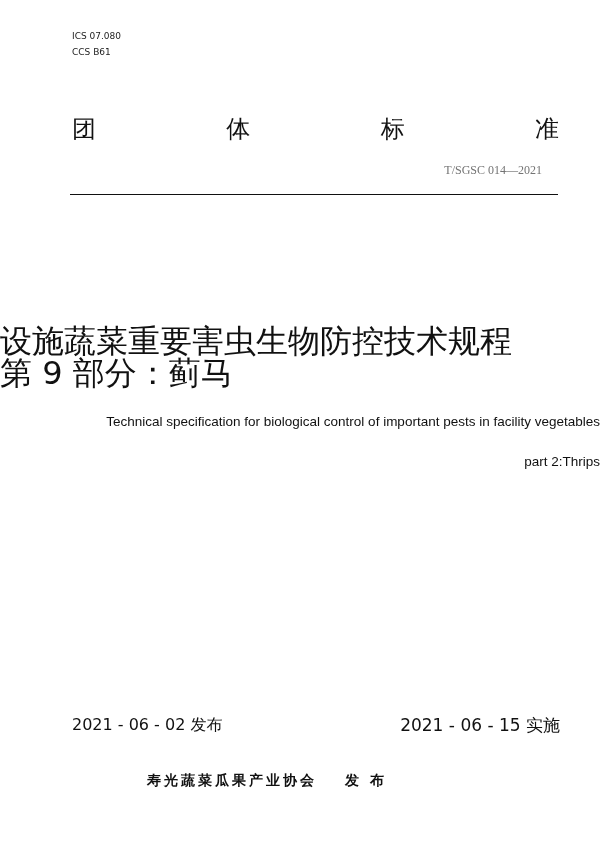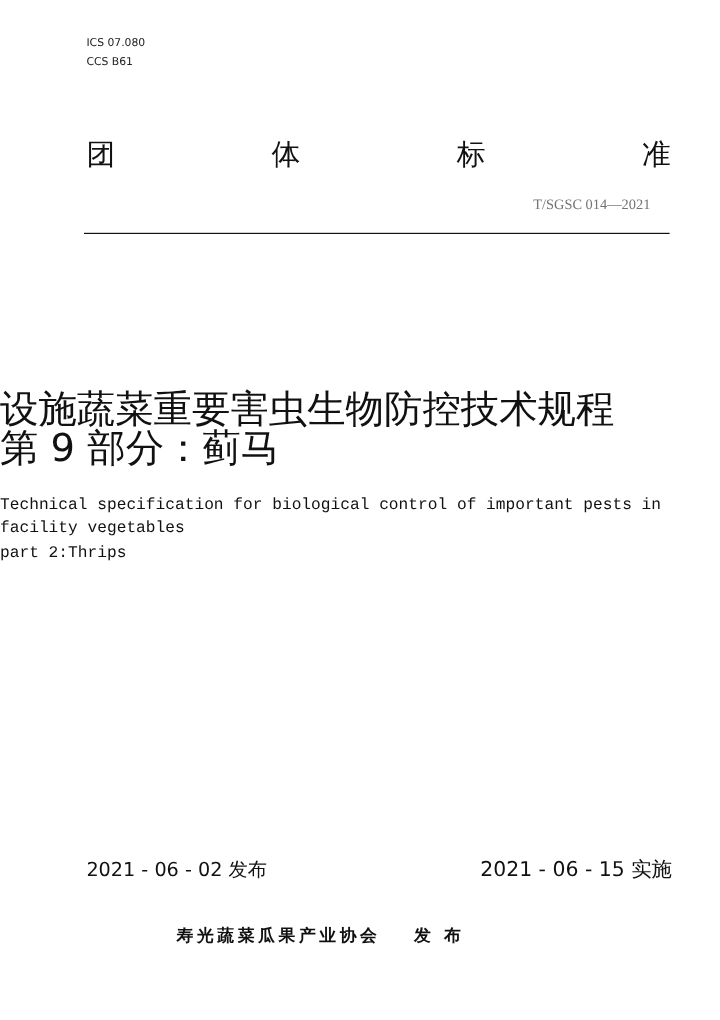--- a/index.html
+++ b/index.html
@@ -21,22 +21,22 @@
       right: 58px; top: 162px; font-size: 12px; line-height: 16px;
       font-family: "Liberation Serif", "DejaVu Serif", serif; color: #737373;
     }
     .rule { left: 70px; top: 194px; width: 488px; height: 1px; background: #111; }
     .title-cn {
       left: 0; top: 326px; width: 548px; text-align: left;
       font-size: 32px; line-height: 30px; color: #111;
     }
     .title-cn2 { top: 358px; }
     .title-en {
-      left: 0; top: 412px; width: 600px; text-align: left;
-      font-family: Liberation Mono, monospace;
+      left: 0; top: 412px; width: 600px; text-align: right;
+      font-family: Liberation Sans, sans-serif;
       font-size: 13.5px; line-height: 19px; color: #111;
     }
     .title-en2 { top: 452px; }
     .date-left { left: 72px; top: 716px; font-size: 16px; line-height: 18px; }
     .date-right { right: 40px; top: 716px; font-size: 17px; line-height: 18px; }
     .publisher {
       left: 0; top: 770px; width: 534px; text-align: center;
       font-size: 14px; line-height: 20px; letter-spacing: 3px; font-weight: bold;
     }
     .publisher .gap { display: inline-block; width: 28px; }

